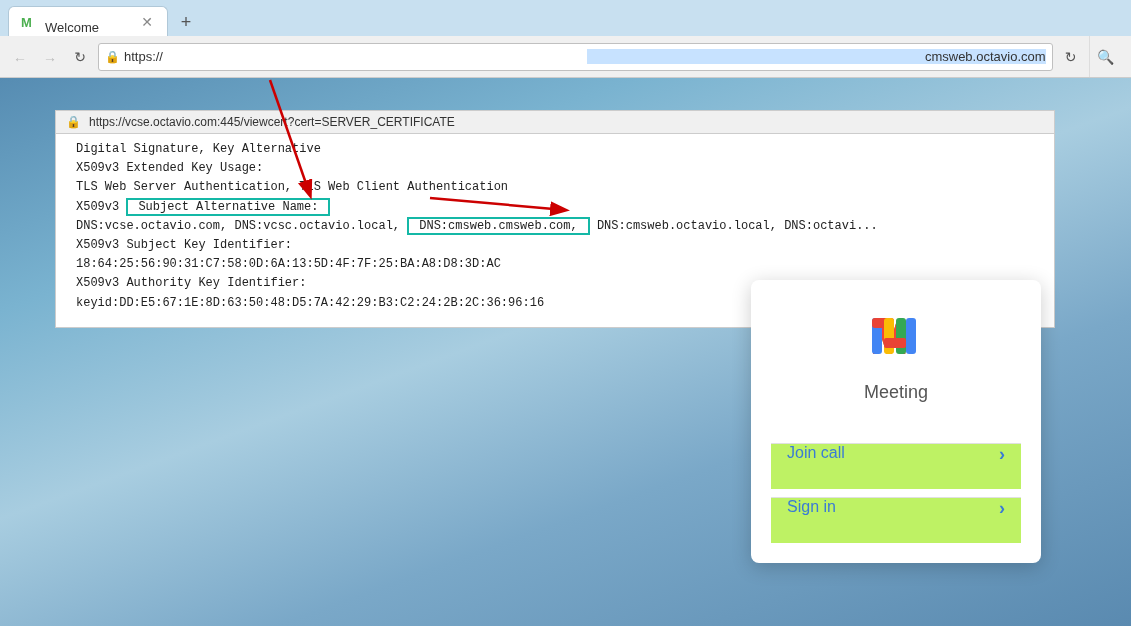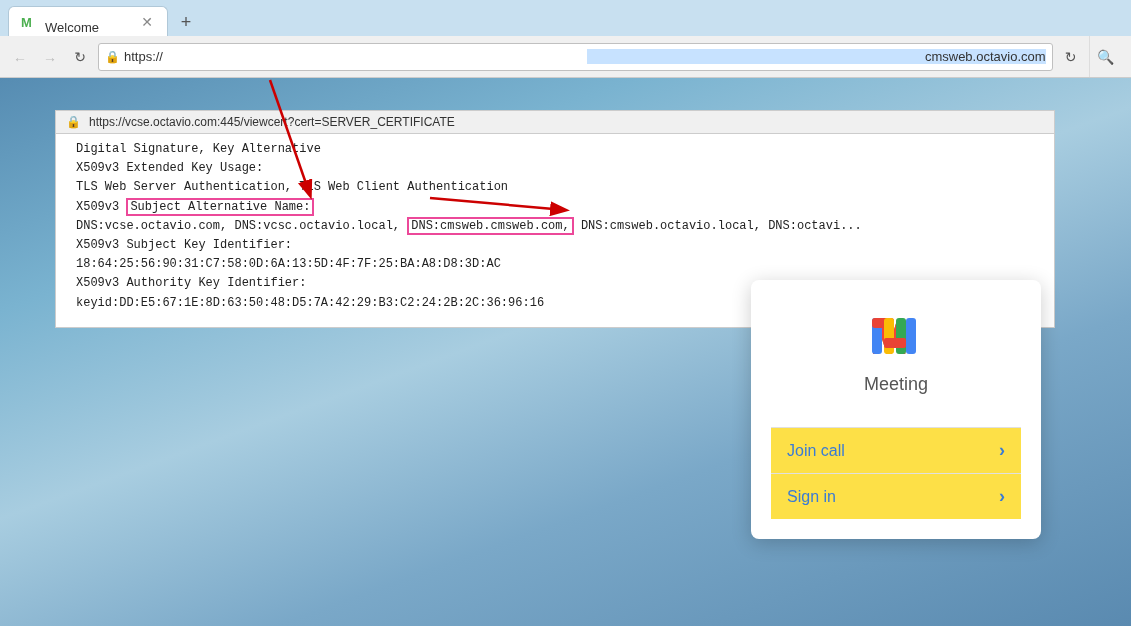--- a/index.html
+++ b/index.html
@@ -190,61 +190,60 @@
       font-size: 12px;
       line-height: 1.6;
       color: #222;
       overflow: hidden;
     }
 
     .cert-content .line { display: block; }
 
     .highlight-box {
       display: inline;
-      border: 2px solid #ec4899;
-      padding: 0 2px;
+      border: 2px solid #14b8a6;
+      padding: 0 10px;
     }
 
     
     .meeting-card {
       position: absolute;
       top: 280px;
       right: 90px;
       width: 290px;
       background: white;
       border-radius: 8px;
       box-shadow: 0 4px 20px rgba(0,0,0,0.2);
       z-index: 30;
       padding: 30px 20px 20px 20px;
       display: flex;
       flex-direction: column;
       align-items: center;
-      gap: 0;
+      gap: 8px;
     }
 
     .meeting-logo {
       width: 56px;
       height: 56px;
       margin-bottom: 8px;
     }
 
     .meeting-title {
       font-size: 18px;
       color: #555;
       margin-bottom: 24px;
     }
 
     .meeting-btn {
       width: 100%;
       height: 46px;
       border: none;
-      background: #fde047;
+      background: #bef264;
       border-top: 1px solid #e0e0e0;
       display: flex;
-      align-items: center;
       justify-content: space-between;
       padding: 0 16px;
       cursor: pointer;
       font-size: 16px;
     }
 
     .meeting-btn:first-of-type {
       border-top: 1px solid #e0e0e0;
       margin-top: 8px;
     }

